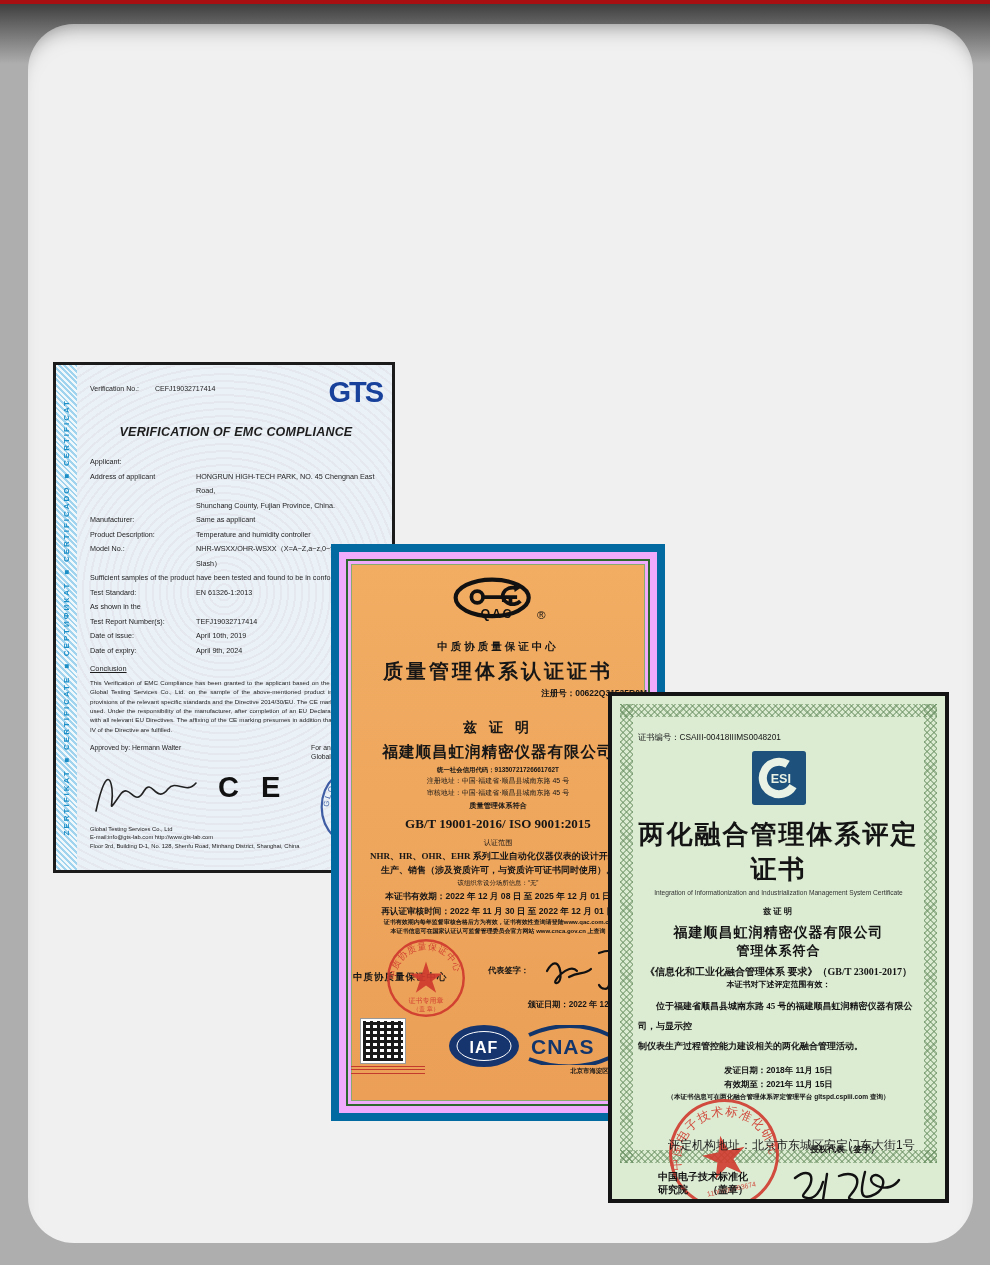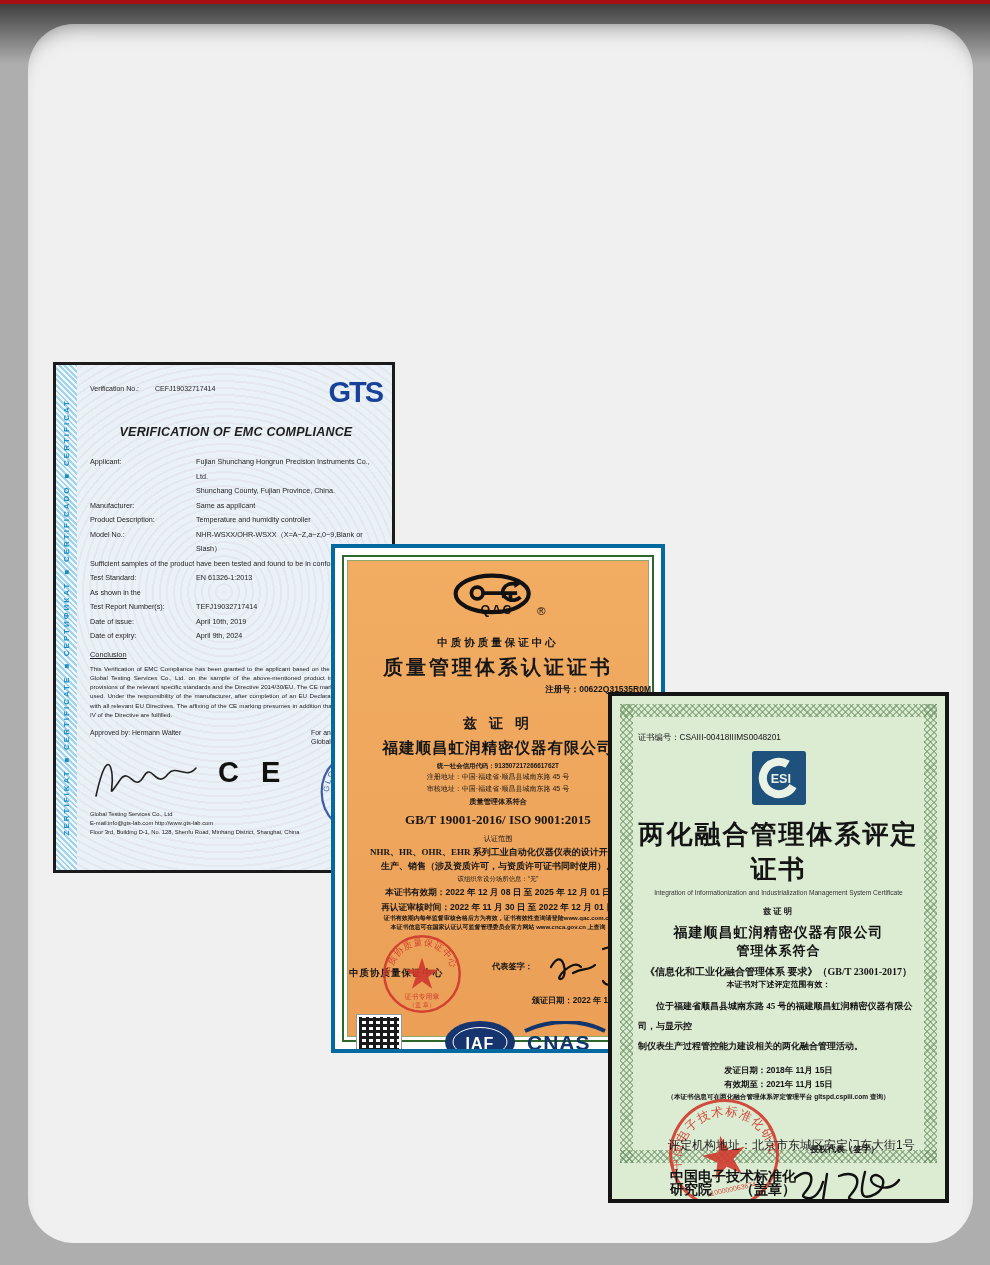--- a/index.html
+++ b/index.html
@@ -39,21 +39,21 @@
   .c1-para{font-size:6.2px;line-height:9.3px;text-align:justify;margin-top:3px;}
   .c1-approve{display:flex;justify-content:space-between;margin-top:9px;font-size:6.8px;line-height:9px;}
   .c1-behalf{text-align:left;}
   .c1-signzone{position:relative;height:62px;margin-top:2px;}
   .c1-sig{position:absolute;left:0;top:2px;}
   .c1-ce{position:absolute;left:128px;top:8px;font-size:29px;font-weight:700;letter-spacing:7px;color:#111;}
   .c1-stamp{position:absolute;right:-28px;top:-2px;opacity:.9;}
   .c1-small{font-size:5.8px;line-height:8.6px;color:#222;}
 
   
-  #cert2{left:331px;top:544px;width:334px;height:509px;border:4px solid #0369a1;background:#ffffff;z-index:3;}
+  #cert2{left:331px;top:544px;width:334px;height:577px;border:8px solid #0369a1;background:#f0abfc;z-index:3;}
   .q-f1{position:absolute;inset:7px;border:2px solid #2e682f;}
   .q-f2{position:absolute;inset:3px;border:1px solid #8aab6e;background:linear-gradient(180deg,#f2ad63,#eb9f57);}
   .q-content{position:absolute;inset:0;text-align:center;color:#161616;}
   .q-org{font-size:10.5px;font-weight:700;letter-spacing:3px;margin-top:8px;}
   .q-title{font-family:"Liberation Serif","DejaVu Serif",serif;font-size:20px;font-weight:700;letter-spacing:3px;margin-top:4px;}
   .q-reg{font-size:8.5px;font-weight:700;text-align:right;margin:3px 10px 0 0;}
   .q-zy{font-size:14px;font-weight:700;letter-spacing:4px;margin-top:19px;}
   .q-company{font-family:"Liberation Serif","DejaVu Serif",serif;font-size:15.5px;font-weight:700;margin-top:5px;letter-spacing:1px;}
   .q-code{font-size:6.4px;font-weight:700;margin-top:3px;}
   .q-addr{font-size:7px;line-height:11.5px;}
@@ -101,21 +101,21 @@
   .g-company{font-family:"Liberation Serif","DejaVu Serif",serif;font-size:14px;font-weight:700;margin-top:7px;letter-spacing:1px;}
   .g-conform{font-size:13px;font-weight:700;letter-spacing:1px;}
   .g-std{font-size:10px;font-weight:700;margin-top:5px;font-family:"Liberation Serif","DejaVu Serif",serif;}
   .g-intro{font-size:8px;font-weight:700;margin-top:0;}
   .g-scope{font-size:9px;font-weight:700;line-height:20px;text-align:left;margin-top:6px;font-family:"Liberation Serif","DejaVu Serif",serif;}
   .g-scope .ind{text-indent:18px;display:block;}
   .g-dates{font-size:8.4px;font-weight:700;line-height:13.5px;margin-top:8px;}
   .g-query{font-size:6.6px;font-weight:700;margin-top:2px;}
   .g-stampzone{position:relative;height:128px;}
   .g-stamp{position:absolute;left:28px;top:-6px;transform:rotate(-12deg);opacity:.9;}
-  .g-orgname{position:absolute;left:32px;top:68px;font-size:14px;font-weight:700;text-align:left;line-height:13px;}
+  .g-orgname{position:absolute;left:20px;top:68px;font-size:10px;font-weight:700;text-align:left;line-height:13px;}
   .g-signlab{position:absolute;right:40px;top:42px;font-size:8.6px;font-weight:700;}
   .g-sig{position:absolute;right:14px;top:58px;}
   .g-badges{position:relative;height:62px;}
   .g-hex{position:absolute;left:66px;top:0;text-align:center;width:70px;}
   .g-qr{position:absolute;right:58px;top:2px;width:44px;height:44px;}
   .g-footer{position:absolute;left:30px;bottom:9px;font-size:12px;color:#1a1a1a;}
 </style>
 </head>
 <body>
 
@@ -136,21 +136,24 @@
       <div class="c1-vno">
         <span>Verification No.:</span>
         <b>CEFJ19032717414</b>
       </div>
       <div class="gts">GTS</div>
     </div>
     <div class="c1-title">VERIFICATION OF EMC COMPLIANCE</div>
     <div class="c1-fields">
       <div class="f-row">
           <span class="f-label">Applicant:</span>
-          <span>Fujian Shunchang Hongrun Precision Instruments Co., Ltd.</span>
+        </div>
+      <div class="f-row">
+          <span class="f-label">Address of applicant</span>
+          <span>HONGRUN HIGH-TECH PARK, NO. 45 Chengnan East Road,</span>
         </div>
       <div class="f-row">
           <span class="f-label"></span>
           <span>Shunchang County, Fujian Province, China.</span>
         </div>
       <div class="f-row">
           <span class="f-label">Manufacturer:</span>
           <span>Same as applicant</span>
         </div>
       <div class="f-row">

